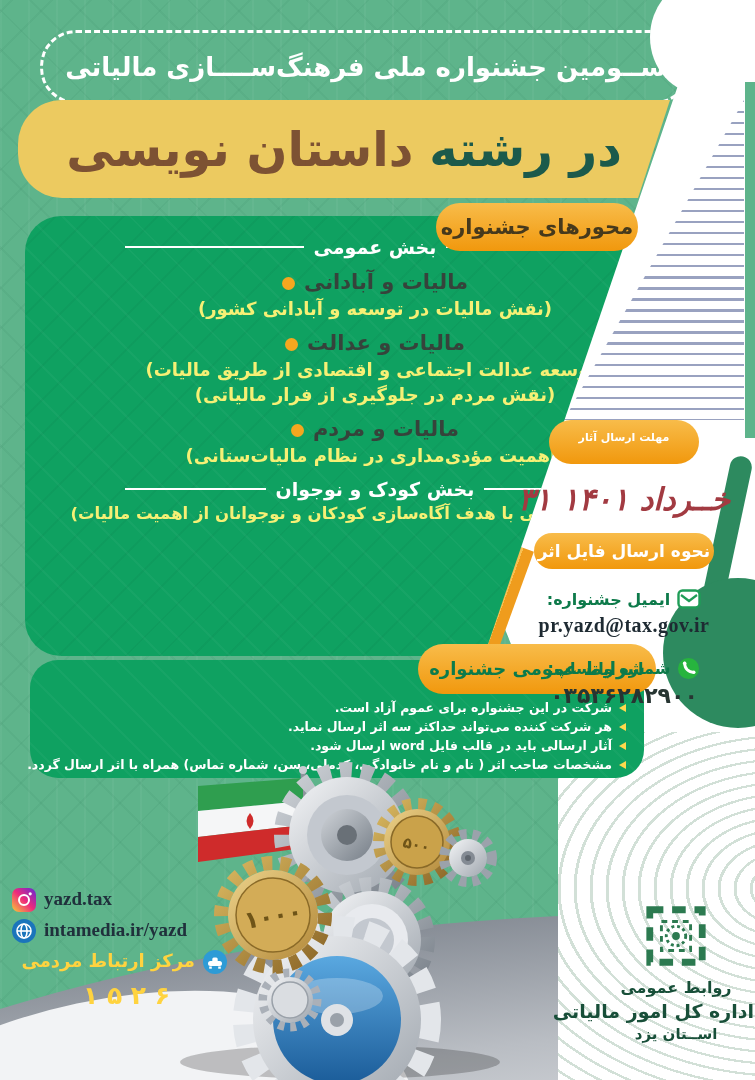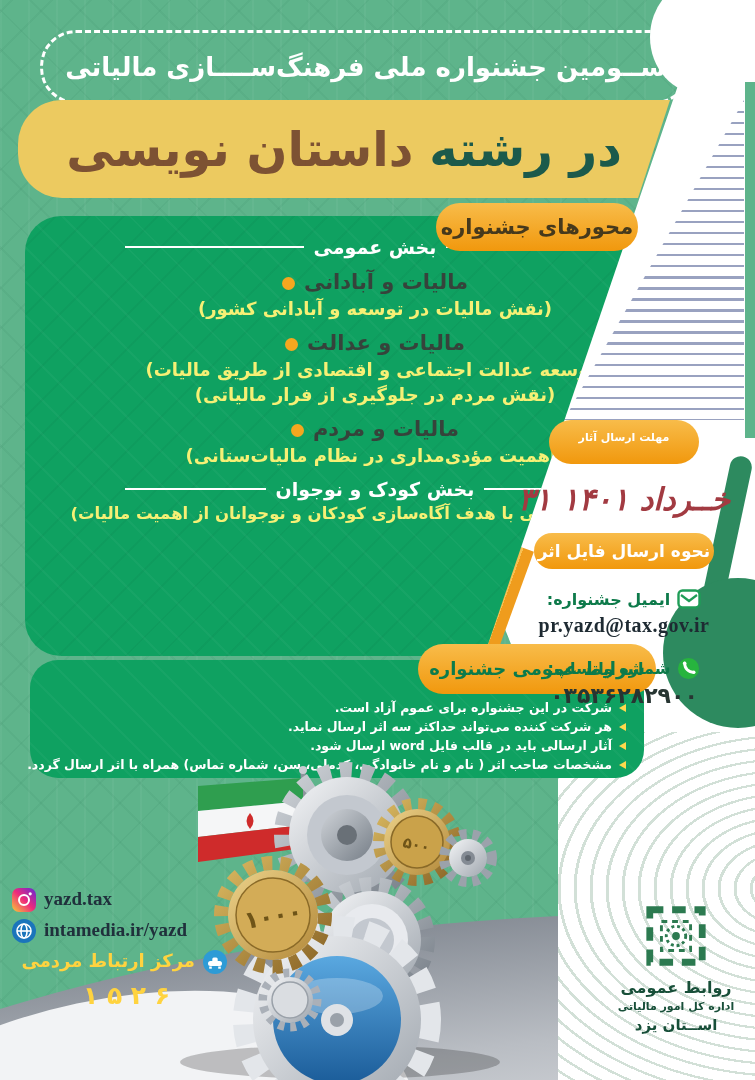--- a/index.html
+++ b/index.html
@@ -93,21 +93,21 @@
   .srow.ltr{direction:ltr;}
   .latin{font-family:"Liberation Serif","DejaVu Serif",serif;font-weight:bold;font-size:19px;color:#20303c;}
   .cc-label{color:#ffd33f;font-weight:bold;font-size:18px;}
   .digits{direction:ltr;text-align:center;font-size:25px;font-weight:bold;color:#ffd33f;
     letter-spacing:17px;padding-left:14px;}
   .icon{flex:none;display:inline-flex;align-items:center;justify-content:center;}
   
   .footer{left:598px;top:902px;width:156px;text-align:center;z-index:6;}
   .f-line{color:#184f39;font-weight:bold;white-space:nowrap;}
   .f1{font-size:16px;margin-top:4px;}
-  .f2{font-size:11px;margin-top:3px;}
+  .f2{font-size:19px;margin-top:3px;}
   .f3{font-size:15px;margin-top:3px;}
   
   .illus{left:0;top:0;width:755px;height:1080px;z-index:3;pointer-events:none;}
 </style>
 </head>
 <body>
 
 <div class="poster">
 
   <div class="abs road"></div>

